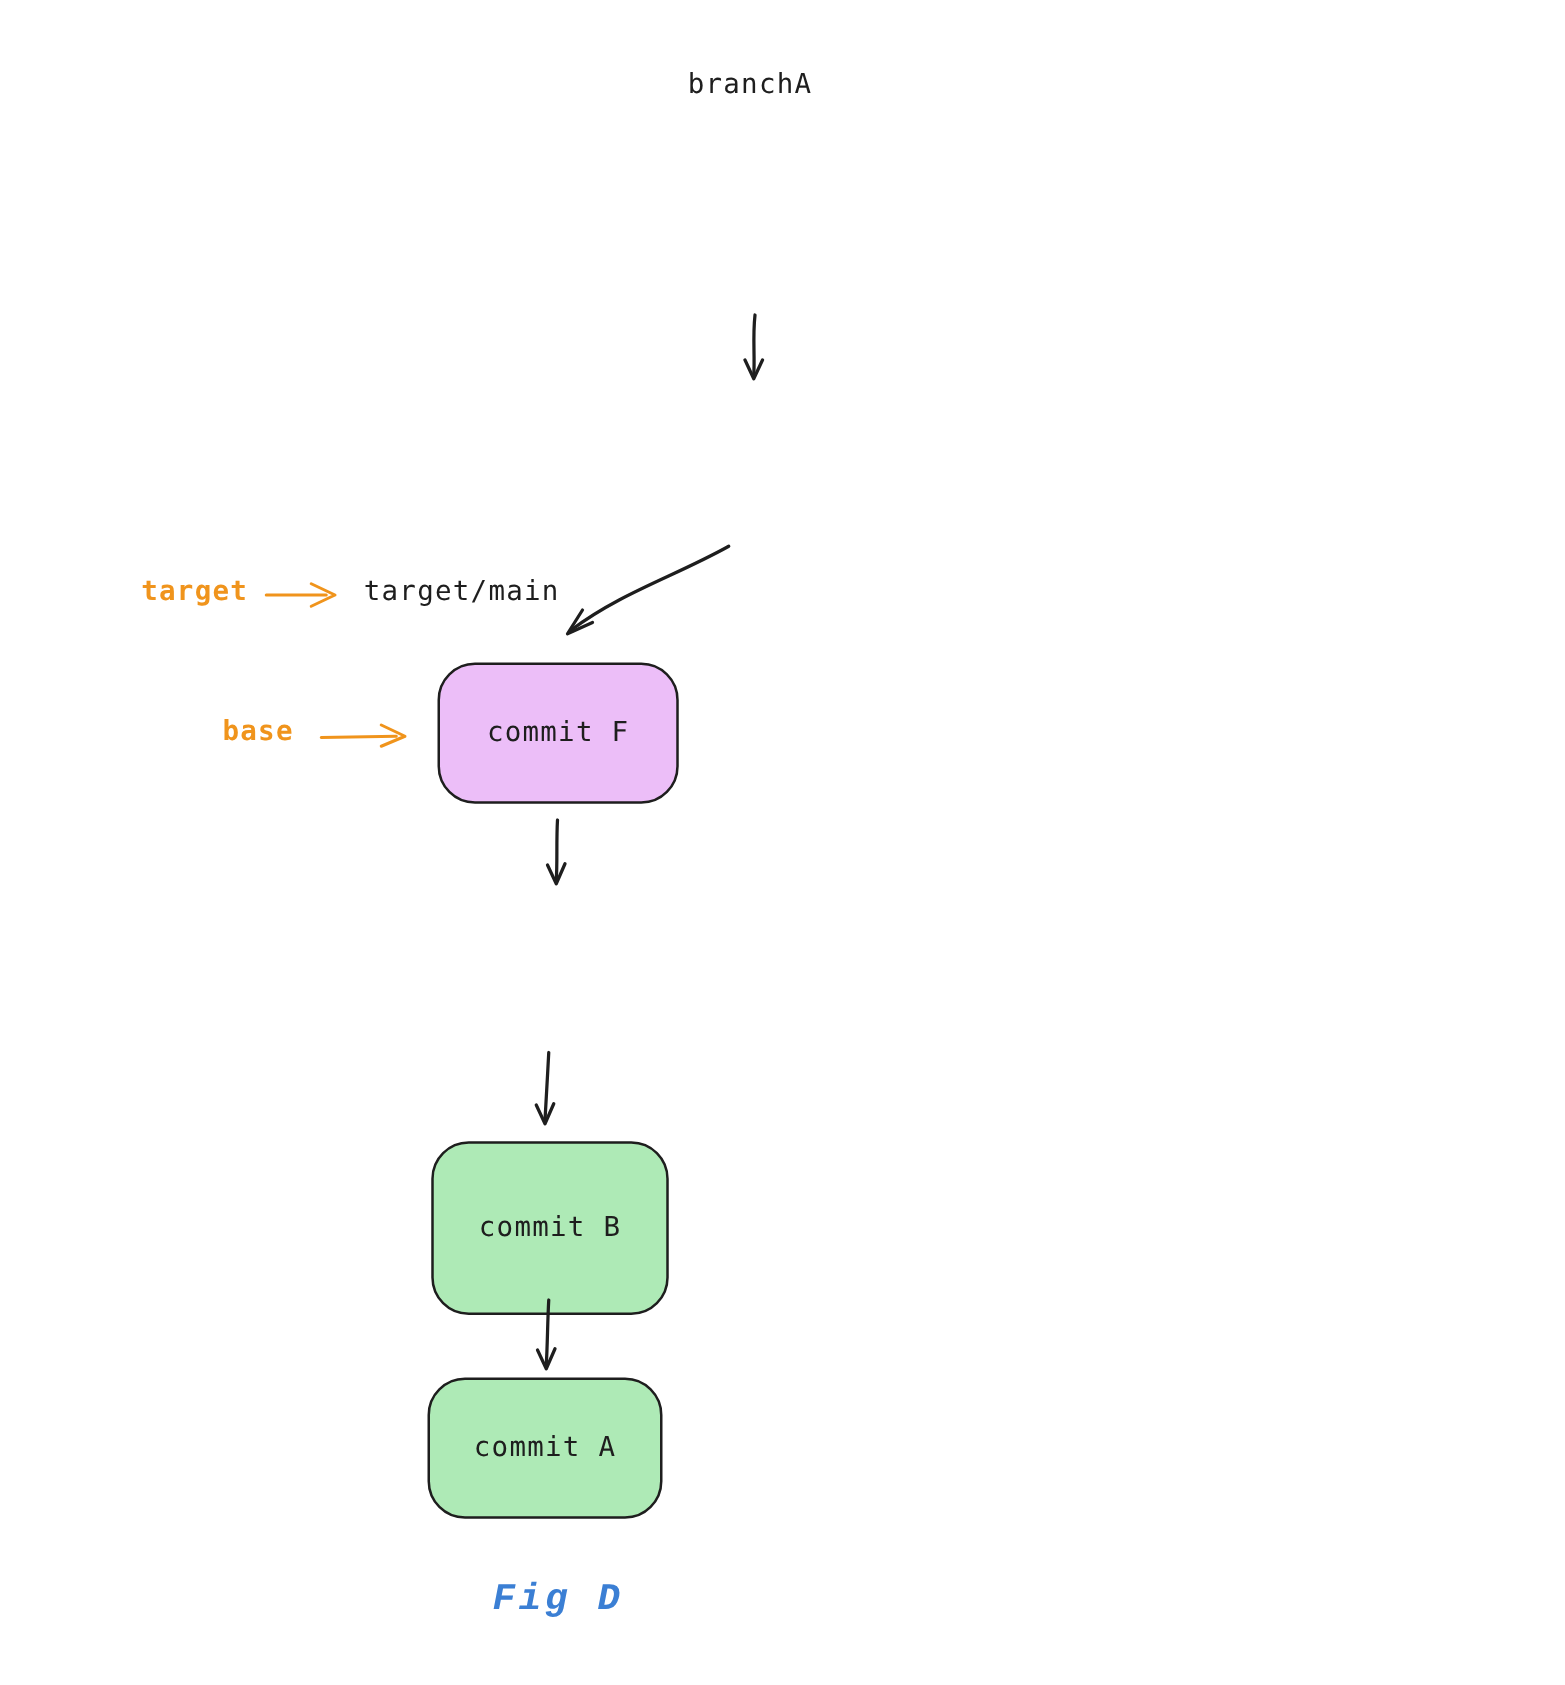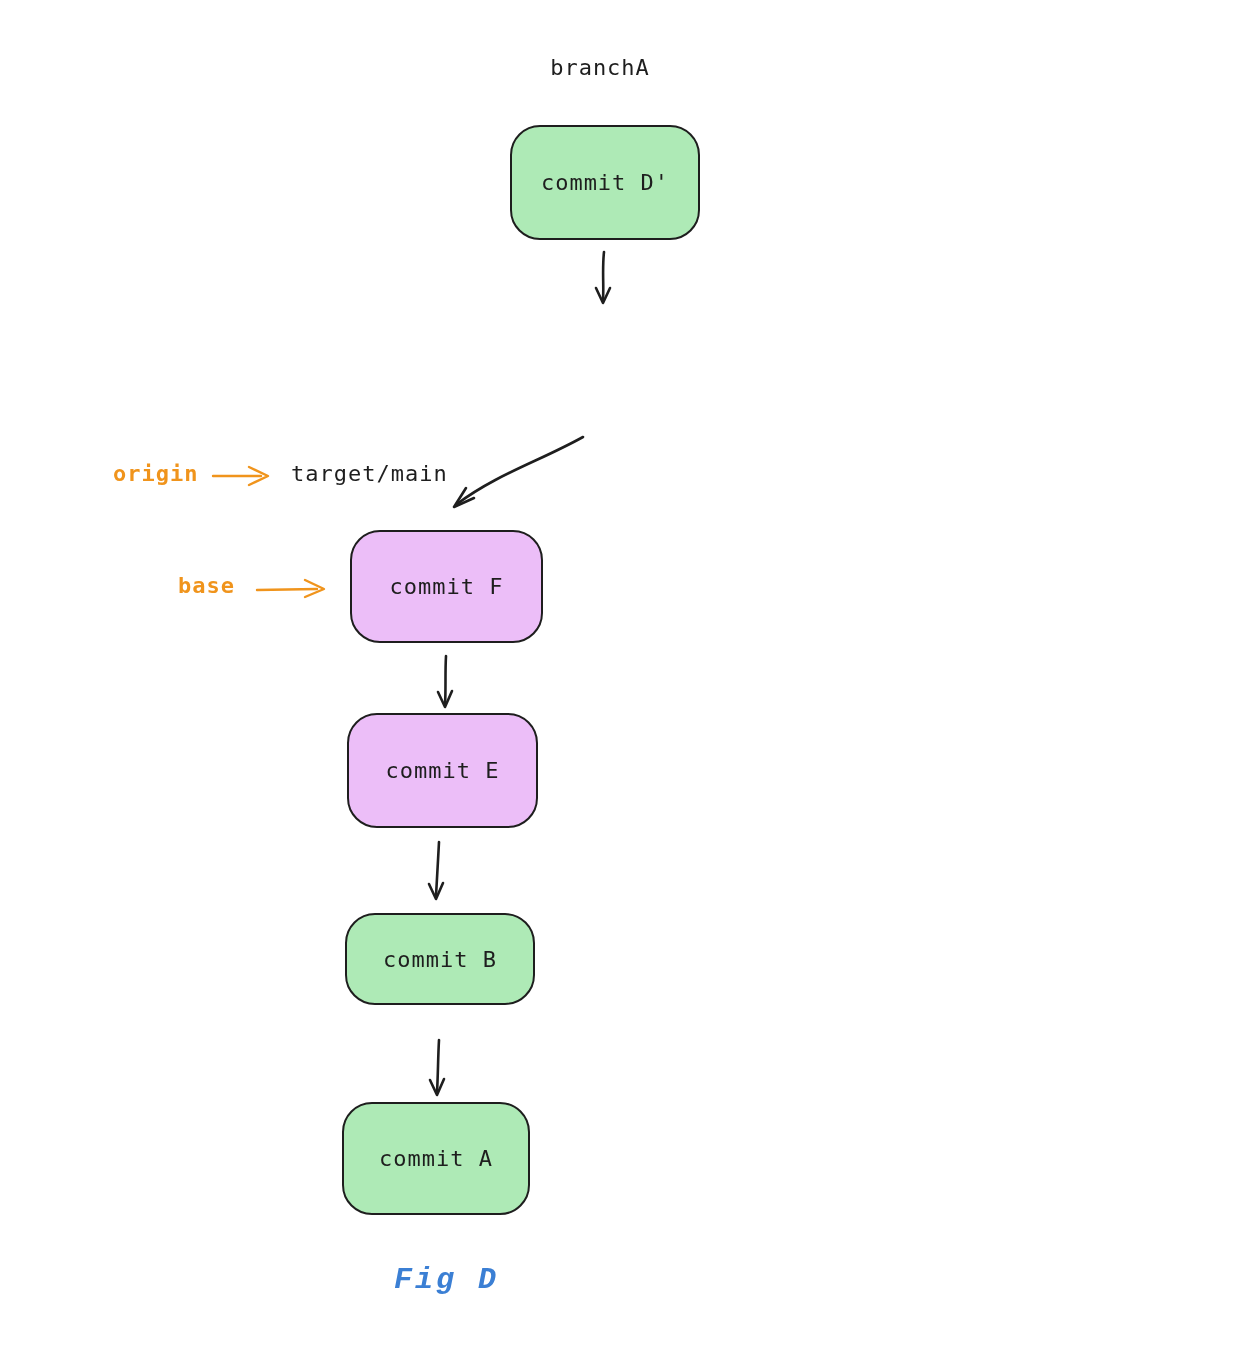--- a/index.html
+++ b/index.html
@@ -60,42 +60,36 @@
   .edge { stroke: var(--stroke, #1e1e1e); stroke-width: 2.6; fill: none; stroke-linecap: round; stroke-linejoin: round; }
   .edge-orange { stroke: var(--orange, #f0941c); stroke-width: 2.4; fill: none; stroke-linecap: round; stroke-linejoin: round; }
 </style>
 </head>
 <body>
 
 <div class="canvas">
 
   <div class="text-label branch-label" style="left:540px; top:55px; width:120px;">branchA</div>
 
-  <div class="node" style="left: 510px; top: 125px; width: 190px; height: 115px; background: rgb(174, 234, 182);">
-    <span class="label">commit D'</span>
-  </div>
 
 
   <div class="node" style="left: 350px; top: 530px; width: 193px; height: 113px; background: rgb(236, 190, 248);">
     <span class="label">commit F</span>
   </div>
 
-  <div class="node" style="left: 347px; top: 713px; width: 191px; height: 115px; background: rgb(236, 190, 248);">
-    <span class="label">commit E</span>
-  </div>
 
-  <div class="node" style="left: 345px; top: 913px; width: 190px; height: 92px; background: rgb(174, 234, 182);">
+  <div class="node" style="left: 345px; top: 913px; width: 190px; height: 139px; background: rgb(174, 234, 182);">
     <span class="label">commit B</span>
   </div>
 
   <div class="node" style="left: 342px; top: 1102px; width: 188px; height: 113px; background: rgb(174, 234, 182);">
     <span class="label">commit A</span>
   </div>
 
-  <div class="text-label orange-label" style="left:113px; top:461px;">origin</div>
+  <div class="text-label orange-label" style="left:113px; top:461px;">target</div>
 
   <div class="text-label" style="left:291px; top:461px;">target/main</div>
 
   <div class="text-label orange-label" style="left:178px; top:573px;">base</div>
 
   <div class="fig-caption" style="left:394px; top:1263px;">Fig D</div>
 
   <svg class="arrow-layer" viewBox="0 0 1252 1348" xmlns="http://www.w3.org/2000/svg">
 
     <g>

